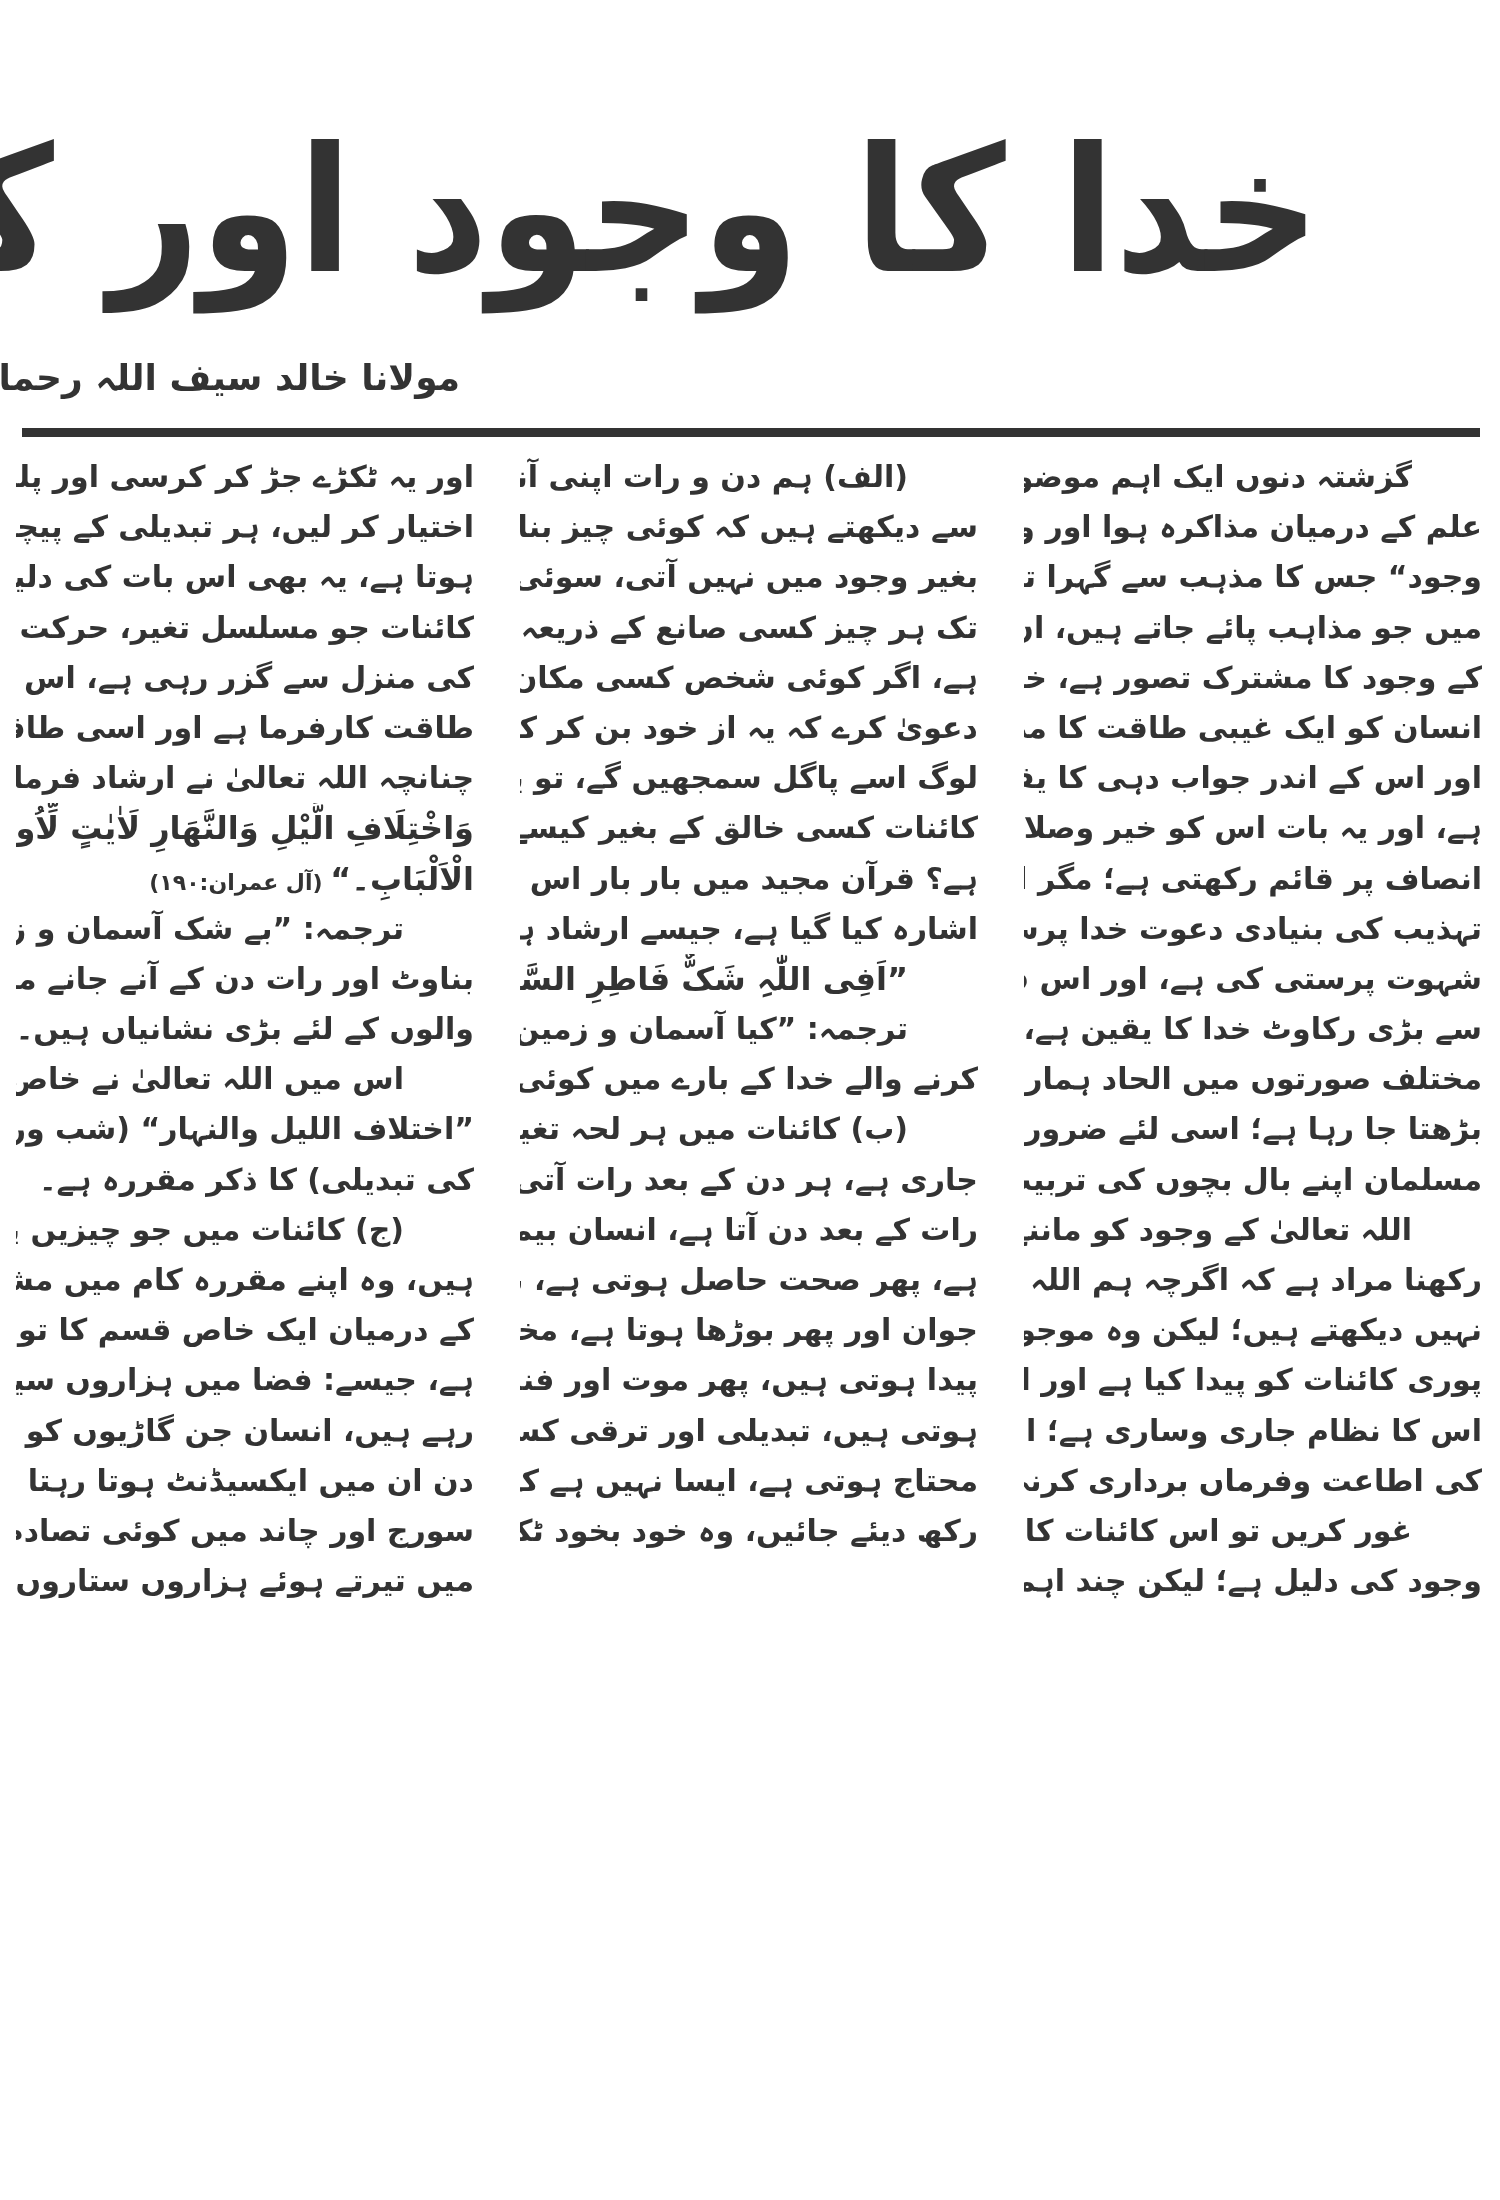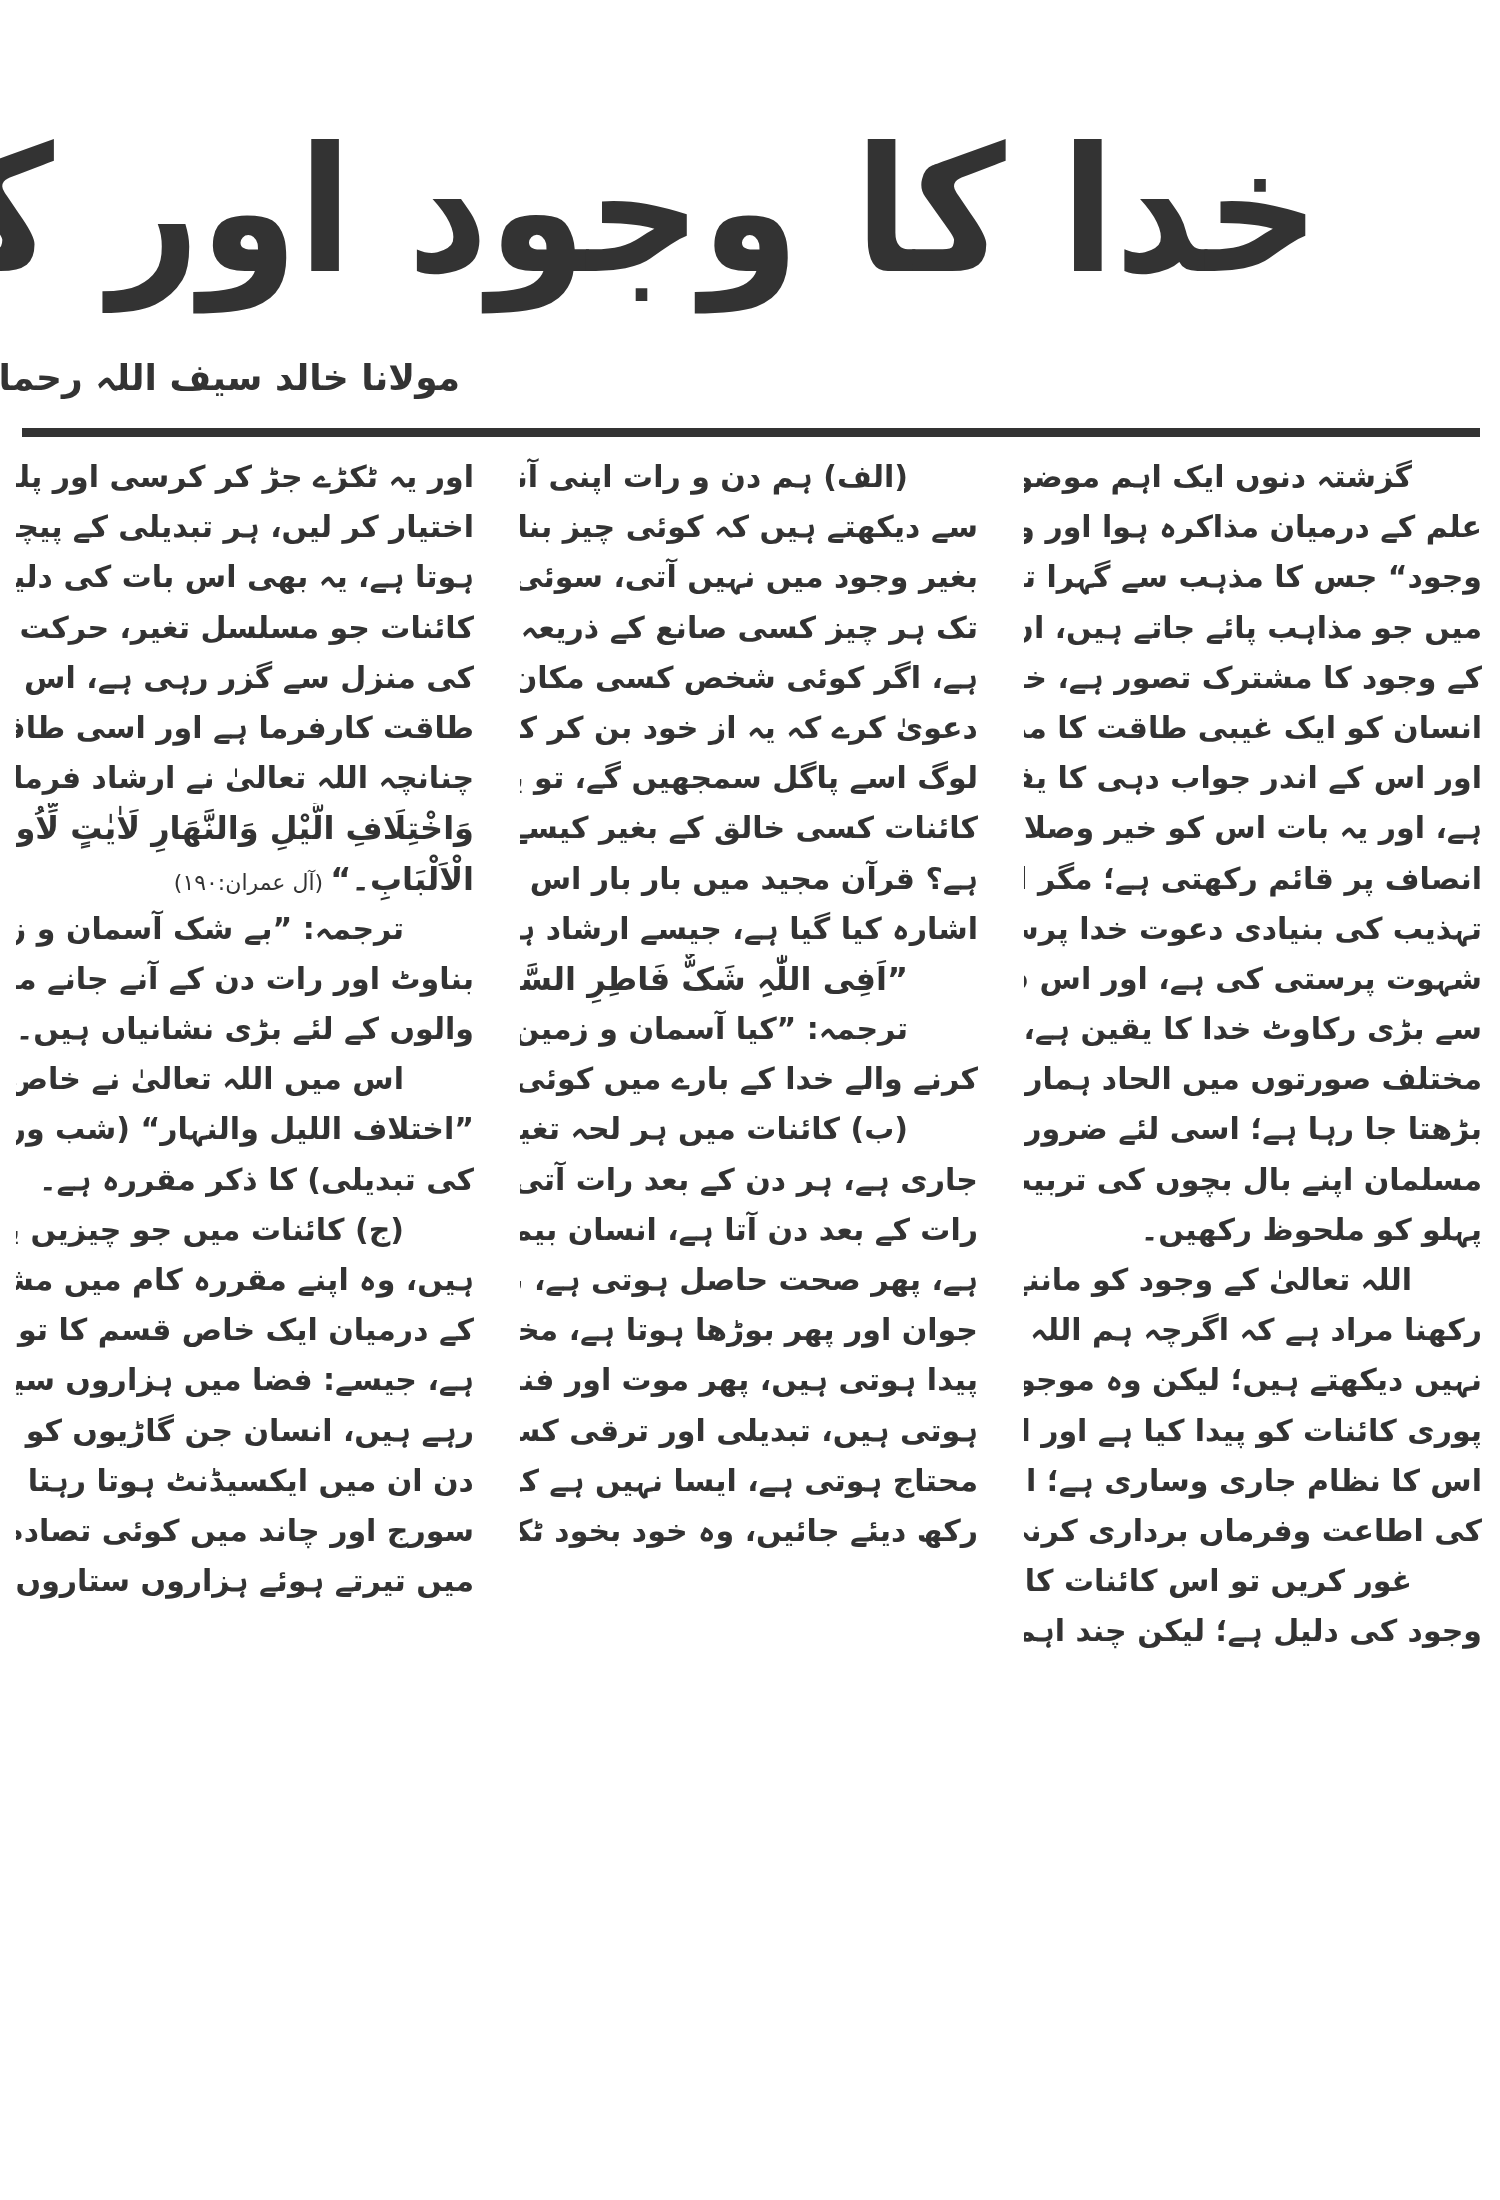--- a/index.html
+++ b/index.html
@@ -81,21 +81,21 @@
     padding-right: 70px;
   }
   .line.short {
     text-align-last: right;
   }
   .line.quran {
     font-size: 32px;
   }
   .ref {
     font-size: 22px;
-    font-weight: normal;
+    font-weight: bold;
   }
 </style>
 </head>
 <body>
 
 <div class="title">خدا کا وجود اور کائنات کی شہادت</div>
 <div class="author">مولانا خالد سیف اللہ رحمانی</div>
 <div class="rule"></div>
 
 <div class="column col-right">
@@ -107,21 +107,20 @@
     <div class="line"><span>انسان کو ایک غیبی طاقت کا مطیع وفرمانبردار بناتا</span></div>
     <div class="line"><span>اور اس کے اندر جواب دہی کا یقین پیدا کرتا</span></div>
     <div class="line"><span>ہے، اور یہ بات اس کو خیر وصلاح اور عدل و</span></div>
     <div class="line"><span>انصاف پر قائم رکھتی ہے؛ مگر اس وقت مغربی</span></div>
     <div class="line"><span>تہذیب کی بنیادی دعوت خدا پرستی کے بجائے</span></div>
     <div class="line"><span>شہوت پرستی کی ہے، اور اس فلسفہ میں سب</span></div>
     <div class="line"><span>سے بڑی رکاوٹ خدا کا یقین ہے، بدقسمتی سے</span></div>
     <div class="line"><span>مختلف صورتوں میں الحاد ہماری نئی نسلوں میں</span></div>
     <div class="line"><span>بڑھتا جا رہا ہے؛ اسی لئے ضروری ہے کہ</span></div>
     <div class="line"><span>مسلمان اپنے بال بچوں کی تربیت میں اس</span></div>
-    <div class="line short"><span>پہلو کو ملحوظ رکھیں۔</span></div>
     <div class="line indent"><span>اللہ تعالیٰ کے وجود کو ماننے سے یہ یقین</span></div>
     <div class="line"><span>رکھنا مراد ہے کہ اگرچہ ہم اللہ کو اپنی آنکھوں سے</span></div>
     <div class="line"><span>نہیں دیکھتے ہیں؛ لیکن وہ موجود ہے، اسی نے</span></div>
     <div class="line"><span>پوری کائنات کو پیدا کیا ہے اور اسی کے حکم سے</span></div>
     <div class="line"><span>اس کا نظام جاری وساری ہے؛ اس لئے ہمیں اس</span></div>
     <div class="line short"><span>کی اطاعت وفرماں برداری کرنی چاہئے۔</span></div>
     <div class="line indent"><span>غور کریں تو اس کائنات کا ذرہ ذرہ اللہ کے</span></div>
     <div class="line"><span>وجود کی دلیل ہے؛ لیکن چند اہم دلیلیں یہ ہیں:</span></div>
   </div>
 <div class="column col-middle">

